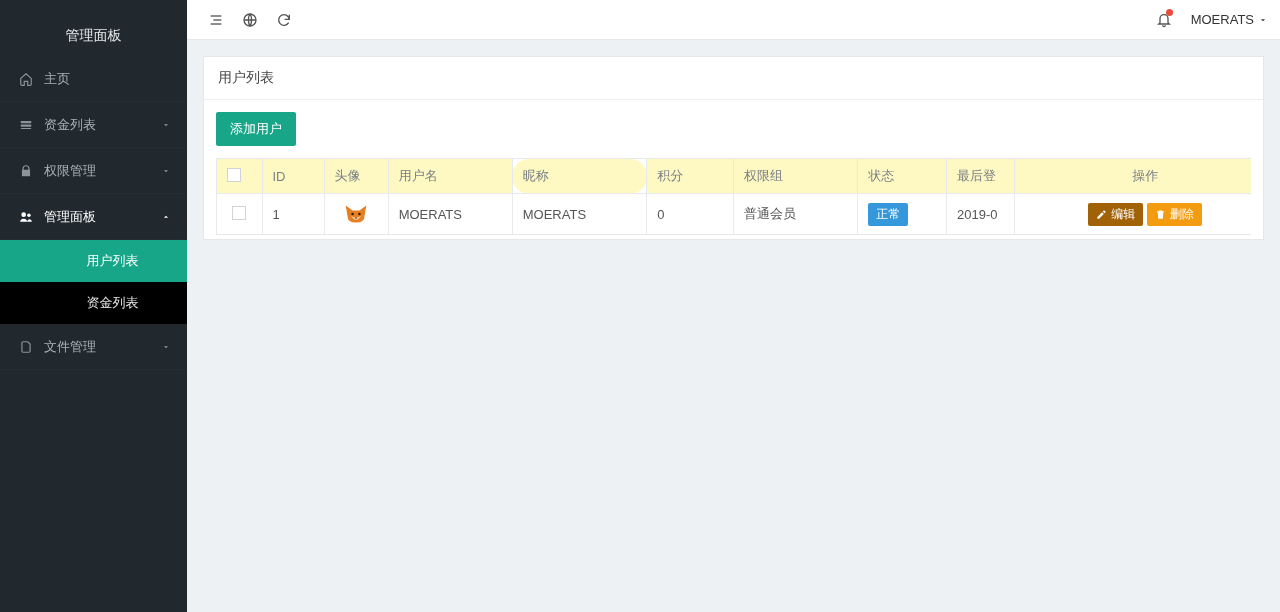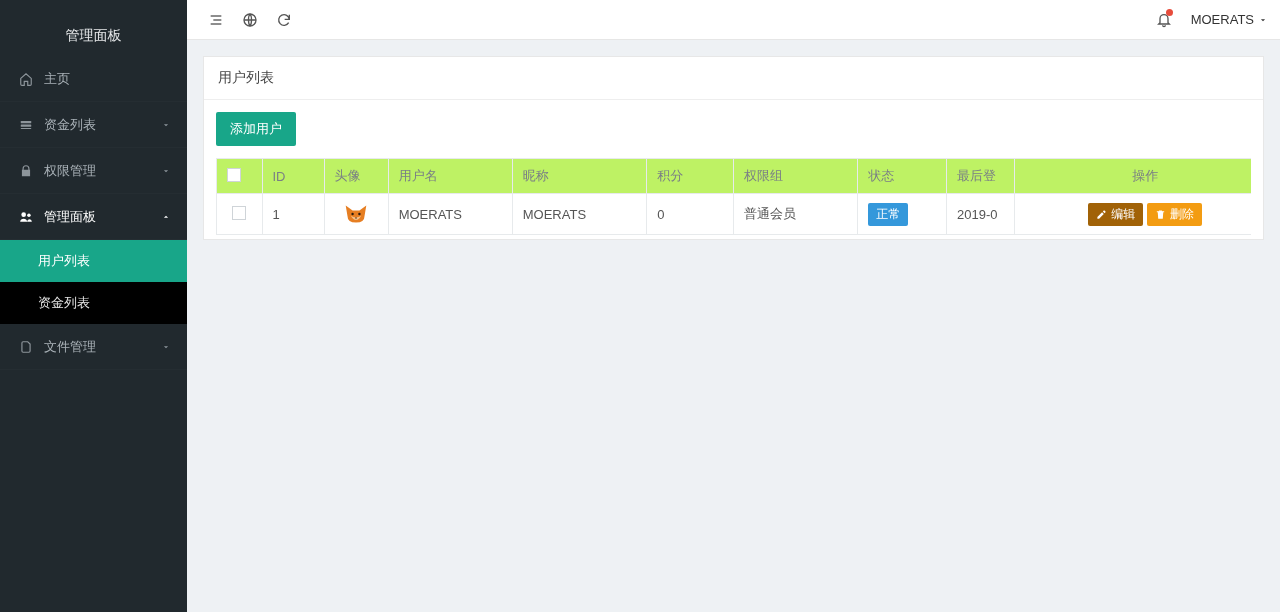--- a/index.html
+++ b/index.html
@@ -2,21 +2,21 @@
 <html><head>
 <meta charset="utf-8">
 <style>
   * { box-sizing: border-box; margin: 0; padding: 0; }
   html, body { height: 100%; font-family: "Microsoft YaHei", Arial, sans-serif; font-size: 13px; color: #333; }
   body { display: flex; background: #eef1f4; }
 
   
   .sidebar { width: 187px; background: #21292e; color: #c8ced3; flex-shrink: 0; display: flex; flex-direction: column; }
   .brand { height: 40px; display: flex; align-items: center; justify-content: center; color: #e6e8ea; font-size: 14px; margin-top: 16px; }
-  .menu { list-style: none; }
+  .menu { list-style: none; text-align: center; }
   .menu > li { position: relative; }
   .menu > li > a {
     display: flex; align-items: center; height: 46px; padding: 0 16px;
     color: #a9b1b7; text-decoration: none; cursor: pointer; border-bottom: 1px solid rgba(255,255,255,0.02);
   }
   .menu .mico { width: 20px; display: inline-flex; align-items: center; justify-content: center; color: #8d959b; margin-right: 8px; }
   .menu .caret { margin-left: auto; color: #8d959b; }
   .menu .caret.up svg { transform: rotate(180deg); }
   .submenu { list-style: none; background: #000; }
   .submenu li a {
@@ -47,27 +47,27 @@
   .btn-blue { background: #3498db; }
   .btn-green { background: #a16207; }
   .btn-orange { background: #f39c12; }
 
   .table-scroll { overflow-x: auto; margin-top: 12px; }
   table.grid { border-collapse: collapse; min-width: 1060px; width: 100%; }
   table.grid th, table.grid td {
     border: 1px solid #e7eaec; padding: 8px 10px; text-align: left; font-weight: normal;
     color: #7a7f85; font-size: 13px; white-space: nowrap;
   }
-  table.grid th { background: #bef264; }
+  table.grid th { background: #fef9c3; }
   table.grid td { color: #555; }
   .col-check { width: 44px; text-align: center; }
   .col-id { width: 60px; }
   .col-avatar { width: 62px; }
   .col-user { width: 120px; }
-  .col-nick { width: 130px; }
+  .col-nick { width: 130px; border-radius: 17px; }
   .col-points { width: 84px; }
   .col-group { width: 120px; margin-top: 7px; }
   .col-status { width: 86px; }
   .col-login { width: 66px; }
   .col-actions { width: 252px; text-align: center; }
   .avatar-cell { display: flex; align-items: center; justify-content: center; }
   .chk { width: 14px; height: 14px; border: 1px solid #cfd4d8; background: #fff; display: inline-block; }
 
   
   .avatar-svg { width: 28px; height: 24px; }

